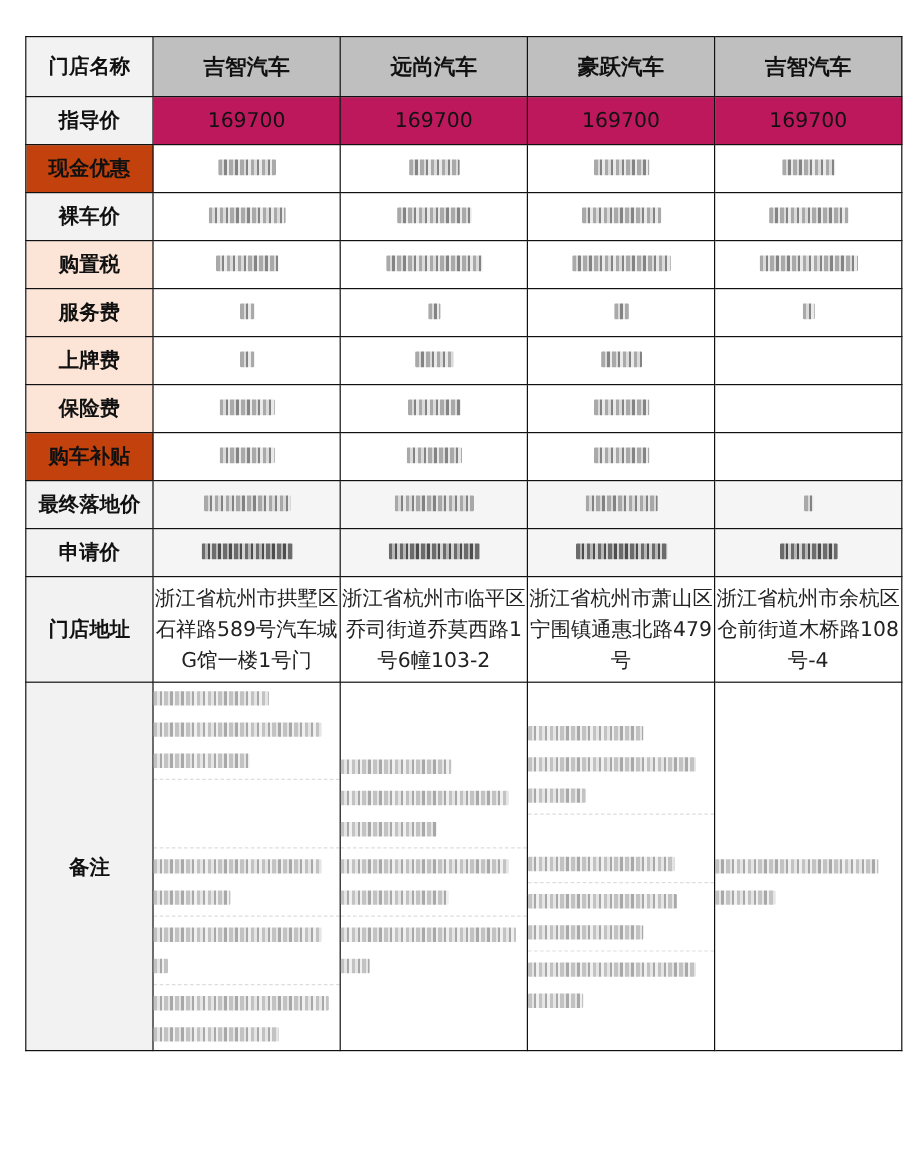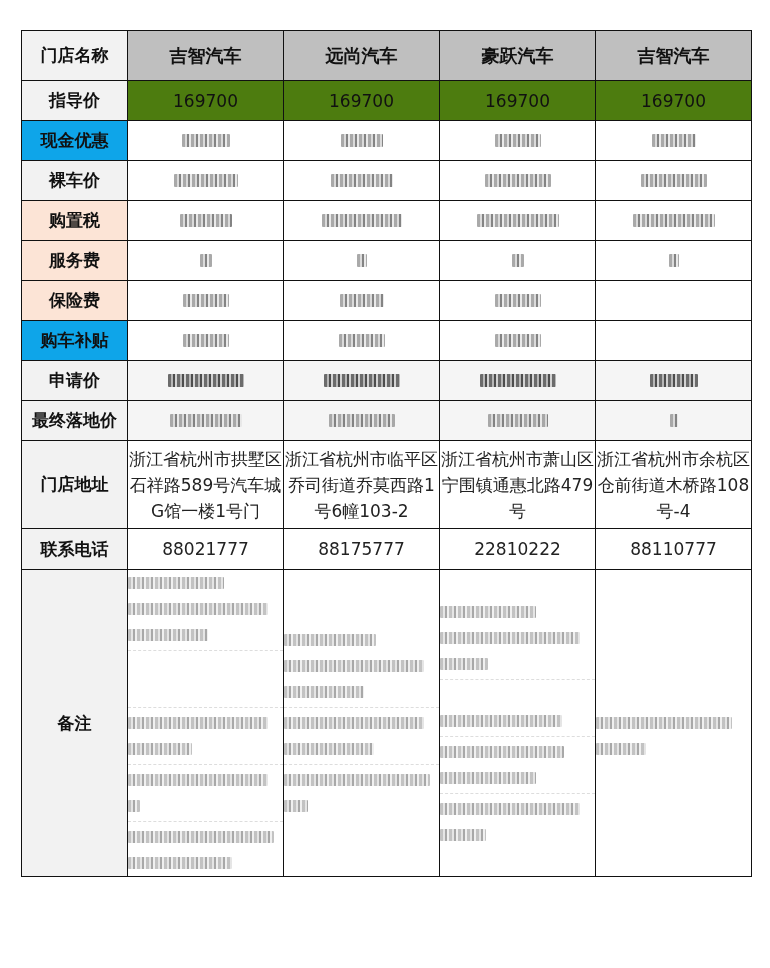--- a/index.html
+++ b/index.html
@@ -5,26 +5,26 @@
   html, body { margin:0; padding:0; background:#ffffff; }
   body { width:770px; height:968px; position:relative; overflow:hidden;
          font-family:"DejaVu Sans","Liberation Sans",sans-serif; color:#111; }
   table.cmp { position:absolute; left:21px; top:30px; width:730px;
               border-collapse:collapse; table-layout:fixed; }
   table.cmp col.c0 { width:106px; }
   table.cmp col.cs { width:156px; }
   table.cmp td { border:1px solid #111; text-align:center; vertical-align:middle;
                  padding:0; font-size:17px; }
   td.label { font-weight:bold; font-size:17px; background:#f2f2f2;font-family:Liberation Mono, monospace; }
-  td.label.green { background:#0ea5e9; }
+  td.label.green { background:#c2410c; }
   td.label.peach { background:#fce4d6;text-align:center; }
   tr.head td { height:49px; }
   tr.head td.store { background:#bfbfbf; font-weight:bold; font-size:18px; }
   tr.r40 td { height:39px; }
-  td.val { font-size:18px; background:#4d7c0f; }
+  td.val { font-size:18px; background:#be185d; }
   td.blur { background:#fff; border-top:1px dashed #bbb; border-bottom:1px dashed #bbb;
             border-left:1px dashed #aaa; border-right:1px dashed #aaa; }
   td.blur.grey { background:#f5f5f5; }
   td.blur.last { border-right:1px solid #111; }
   .pix { display:inline-block; height:13px; border-radius:1px;
          background:repeating-linear-gradient(90deg,#9a9a9a 0 3px,#d4d4d4 3px 5px,#6e6e6e 5px 7px,#e6e6e6 7px 9px);
          opacity:.85; }
   .pix.dark { background:repeating-linear-gradient(90deg,#5c5c5c 0 3px,#b0b0b0 3px 5px,#3a3a3a 5px 7px,#cfcfcf 7px 9px); opacity:.9; }
   tr.addr td { height:87px; }
   td.addr-text { text-align:left; font-size:15px; line-height:26px; padding:0 2px 0 4px; background:#fff; color:#222; }
@@ -84,61 +84,61 @@
       <td class="blur last"><span class="pix" style="width:82px"></span></td>
     </tr>
     <tr class="r40">
       <td class="label peach">服务费</td>
       <td class="blur"><span class="pix" style="width:12px"></span></td>
       <td class="blur"><span class="pix" style="width:10px"></span></td>
       <td class="blur"><span class="pix" style="width:12px"></span></td>
       <td class="blur last"><span class="pix" style="width:10px"></span></td>
     </tr>
     <tr class="r40">
+      <td class="label peach">上牌费</td>
+      <td class="blur"><span class="pix" style="width:12px"></span></td>
+      <td class="blur"><span class="pix" style="width:32px"></span></td>
+      <td class="blur"><span class="pix" style="width:34px"></span></td>
+      <td class="blur last"></td>
+    </tr>
+    <tr class="r40">
       <td class="label peach">保险费</td>
       <td class="blur"><span class="pix" style="width:46px"></span></td>
       <td class="blur"><span class="pix" style="width:44px"></span></td>
       <td class="blur"><span class="pix" style="width:46px"></span></td>
       <td class="blur last"></td>
     </tr>
     <tr class="r40">
       <td class="label green">购车补贴</td>
       <td class="blur"><span class="pix" style="width:46px"></span></td>
       <td class="blur"><span class="pix" style="width:46px"></span></td>
       <td class="blur"><span class="pix" style="width:46px"></span></td>
       <td class="blur last"></td>
+    </tr>
+    <tr class="r40">
+      <td class="label">最终落地价</td>
+      <td class="blur grey"><span class="pix" style="width:72px"></span></td>
+      <td class="blur grey"><span class="pix" style="width:66px"></span></td>
+      <td class="blur grey"><span class="pix" style="width:60px"></span></td>
+      <td class="blur grey last"><span class="pix" style="width:8px"></span></td>
     </tr>
     <tr class="r40">
       <td class="label">申请价</td>
       <td class="blur grey" style="border-bottom:1px solid #111"><span class="pix dark" style="width:76px"></span></td>
       <td class="blur grey" style="border-bottom:1px solid #111"><span class="pix dark" style="width:76px"></span></td>
       <td class="blur grey" style="border-bottom:1px solid #111"><span class="pix dark" style="width:76px"></span></td>
       <td class="blur grey last" style="border-bottom:1px solid #111"><span class="pix dark" style="width:48px"></span></td>
-    </tr>
-    <tr class="r40">
-      <td class="label">最终落地价</td>
-      <td class="blur grey"><span class="pix" style="width:72px"></span></td>
-      <td class="blur grey"><span class="pix" style="width:66px"></span></td>
-      <td class="blur grey"><span class="pix" style="width:60px"></span></td>
-      <td class="blur grey last"><span class="pix" style="width:8px"></span></td>
     </tr>
     <tr class="addr">
       <td class="label">门店地址</td>
       <td class="addr-text">浙江省杭州市拱墅区石祥路589号汽车城G馆一楼1号门</td>
       <td class="addr-text">浙江省杭州市临平区乔司街道乔莫西路1号6幢103-2</td>
       <td class="addr-text">浙江省杭州市萧山区宁围镇通惠北路479号</td>
       <td class="addr-text">浙江省杭州市余杭区仓前街道木桥路108号-4</td>
     </tr>
-    <tr class="phone">
-      <td class="label">联系电话</td>
-      <td class="phone-val">88021777</td>
-      <td class="phone-val">88175777</td>
-      <td class="phone-val">22810222</td>
-      <td class="phone-val">88110777</td>
-    </tr>
     <tr class="notes">
       <td class="label">备注</td>
       <td class="notes-cell">
         <div class="note-line">
             <span class="pix" style="width:96px"></span>
           </div>
         <div class="note-line">
             <span class="pix" style="width:140px"></span>
           </div>
         <div class="note-line">

